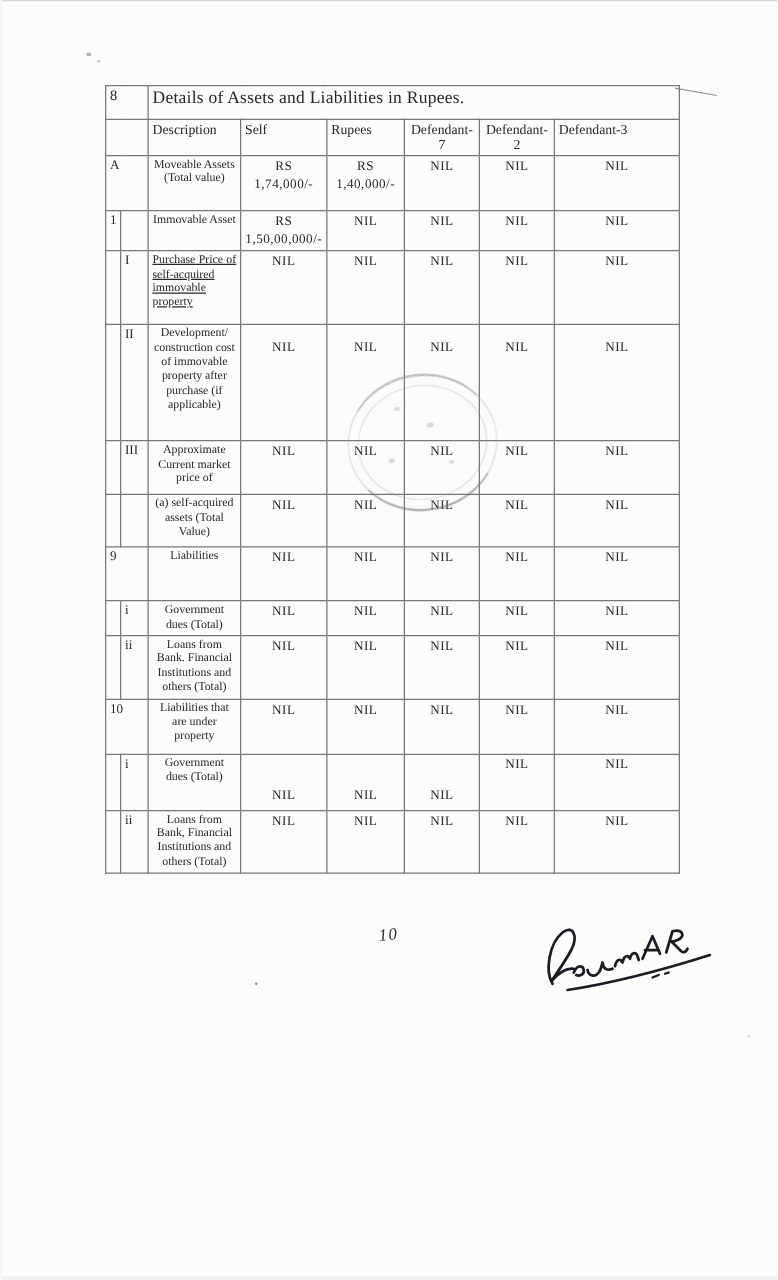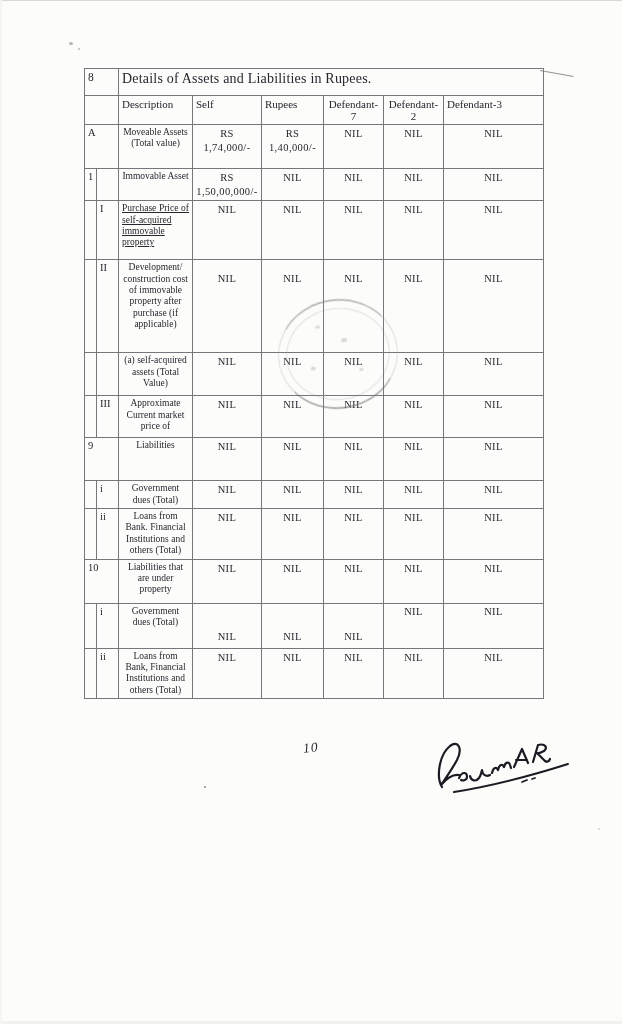--- a/index.html
+++ b/index.html
@@ -160,32 +160,32 @@
           <td class="c-num">II</td>
           <td class="c-desc">Development/ construction cost of immovable property after purchase (if applicable)</td>
           <td class="c-val v-top">NIL</td>
           <td class="c-val v-top">NIL</td>
           <td class="c-val v-top">NIL</td>
           <td class="c-val v-top">NIL</td>
           <td class="c-val v-top">NIL</td>
         </tr>
         <tr>
           <td class="c-num"></td>
-          <td class="c-num"></td>
-          <td class="c-desc">(a) self-acquired assets (Total Value)</td>
-          <td class="c-val">NIL</td>
-          <td class="c-val">NIL</td>
-          <td class="c-val">NIL</td>
-          <td class="c-val">NIL</td>
-          <td class="c-val">NIL</td>
-        </tr>
-        <tr>
-          <td class="c-num"></td>
           <td class="c-num">III</td>
           <td class="c-desc">Approximate Current market price of</td>
+          <td class="c-val">NIL</td>
+          <td class="c-val">NIL</td>
+          <td class="c-val">NIL</td>
+          <td class="c-val">NIL</td>
+          <td class="c-val">NIL</td>
+        </tr>
+        <tr>
+          <td class="c-num"></td>
+          <td class="c-num"></td>
+          <td class="c-desc">(a) self-acquired assets (Total Value)</td>
           <td class="c-val">NIL</td>
           <td class="c-val">NIL</td>
           <td class="c-val">NIL</td>
           <td class="c-val">NIL</td>
           <td class="c-val">NIL</td>
         </tr>
         <tr>
           <td class="c-num" colspan="2">9</td>
           <td class="c-desc">Liabilities</td>
           <td class="c-val">NIL</td>

